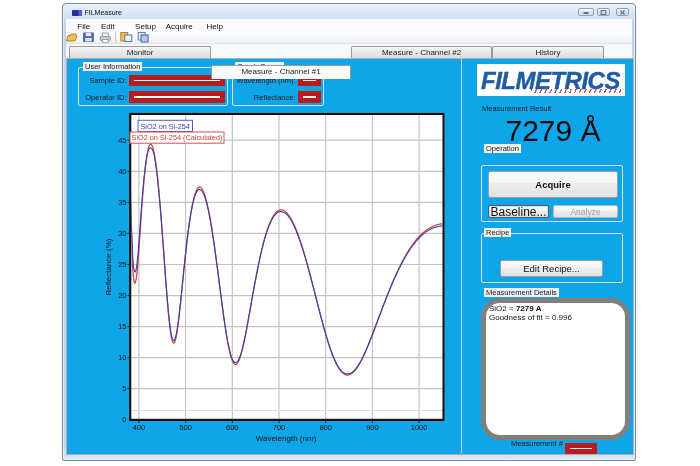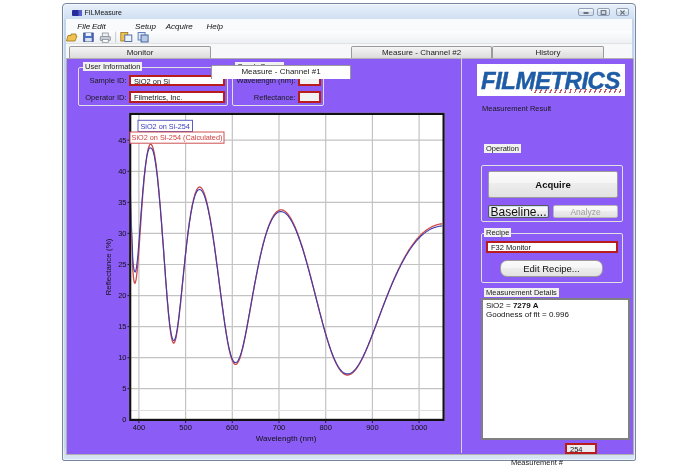--- a/index.html
+++ b/index.html
@@ -6,29 +6,29 @@
   background:linear-gradient(#e9f1fb,#cfdff2 15px,#c2d5ec 16px,#c6d7ec 97%,#dae6f3);
   border:1px solid #77889e; border-radius:4px 4px 2px 2px;
   box-shadow: inset 0 0 0 1px rgba(255,255,255,.5); }
 #title { position:absolute; left:21.5px; top:4.5px; font-size:7px; color:#111; }
 #apicon { position:absolute; left:9px; top:5.5px; width:10px; height:6.5px; background:#272c9c; border-radius:1px; box-shadow: inset -3.5px 0 0 #5a5ecd; }
 .wbtn { position:absolute; top:3.5px; height:8.5px; border:1px solid #8fa0b8; border-radius:2px;
   background:linear-gradient(#fbfdfe,#dde6f0 45%,#cdd9e8 45%,#dbe4ef); }
 
 #body { position:absolute; left:3px; top:15px; width:566px; height:436px; background:#f0f0f0; }
 #menubar { position:absolute; left:0; top:0; width:566px; height:12px; background:#f9fafb; font-size:8px; color:#111; }
-#menubar span { position:absolute; top:2.5px;font-style:italic; }
+#menubar span { position:absolute; top:2.5px; }
 #toolbar { position:absolute; left:0; top:12px; width:566px; height:13px; background:linear-gradient(#fcfdfe,#eef1f4); border-bottom:1px solid #e2e2e2; }
 #tabrow { position:absolute; left:0; top:25px; width:566px; height:13.5px; background:#f7f8f9; }
 .tab { position:absolute; top:1.5px; height:12px; background:linear-gradient(#f5f5f5,#dcdcdc); border:1px solid #9a9a9a; border-bottom:none; border-radius:2px 2px 0 0; font-size:8px; color:#222; text-align:center; line-height:12px; }
 .tab.active { top:0.5px; height:14px; background:#fff; z-index:3; line-height:12.5px; }
-#page { position:absolute; left:0; top:38.5px; width:568px; height:397px; background:#8b5cf6; outline:1px solid #b0b0b0; outline-offset:-1px; }
+#page { position:absolute; left:0; top:38.5px; width:568px; height:397px; background:#0ea5e9; outline:1px solid #b0b0b0; outline-offset:-1px; }
 .lbl { position:absolute; font-size:7.5px; color:#1a1a1a; white-space:nowrap; z-index:2; }
 .rlbl { position:absolute; font-size:7.5px; color:#1a1a1a; white-space:nowrap; text-align:right; }
-.tbox { position:absolute; background:#fff; border:2px solid #b91c1c; font-size:7.5px; color:#111; padding-left:3px; white-space:nowrap; overflow:hidden; }
+.tbox { position:absolute; background:#fff; border:5px solid #b91c1c; font-size:7.5px; color:#111; padding-left:3px; white-space:nowrap; overflow:hidden; }
 .gbox { position:absolute; border:1px solid #e0e0e0; border-radius:2px; }
 .btn { position:absolute; background:linear-gradient(#fbfbfb,#f5f5f5 45%,#ededed 45%,#e2e2e2); border:1px solid #9c9c9c; border-radius:2px; text-align:center; color:#111; }
 #divider { position:absolute; left:395px; top:0px; width:1px; height:395px; background:#d4d4d4; }
 svg text.tick { font-family:"Liberation Sans",sans-serif; font-size:7.5px; fill:#111; }
 svg text.axis { font-family:"Liberation Sans",sans-serif; font-size:8px; fill:#111; }
 svg text.leg { font-family:"Liberation Sans",sans-serif; font-size:7.3px; }
 #logo { position:absolute; left:411px; top:6px; width:148px; height:32px; background:#fff; }
 #logotext { position:absolute; left:4px; top:2px; font-size:26px; font-weight:bold; font-style:italic; color:#1e5ca6; letter-spacing:-0.5px; -webkit-text-stroke:0.45px #1e5ca6; transform:scale(0.92,0.95); transform-origin:0 0; white-space:nowrap; }
 #hatch { position:absolute; left:54px; top:25.5px; width:90px; height:4px;
   background:repeating-linear-gradient(115deg,#c4565e 0 1.3px,rgba(0,0,0,0) 1.3px 4.5px); }
@@ -49,21 +49,21 @@
       </svg>
     </div>
   <div class="wbtn" style="left:552.5px;width:13px;">
       <svg width="11" height="7" style="position:absolute;left:0;top:0;">
         <path d="M3.4,1.5 L7.6,5.5 M7.6,1.5 L3.4,5.5" stroke="#66727f" stroke-width="1.1"></path>
       </svg>
     </div>
   <div id="body">
     <div id="menubar">
       <span style="left:11.3px;">File</span>
-        <span style="left:26px;">Edit</span>
+        <span style="left:35px;">Edit</span>
         <span style="left:69.1px;">Setup</span>
         <span style="left:99.7px;">Acquire</span>
         <span style="left:140.5px;">Help</span>
     </div>
     <div id="toolbar">
       <svg width="100" height="13" style="position:absolute;left:0;top:0;">
         <g transform="translate(0.5,1)">
           <path d="M0,9 L1.5,3.5 L4.5,3.5 L4.5,2 L9.5,2 L9.5,4 L10.5,4 L8.5,9 Z" fill="#f0c050" stroke="#9a7818" stroke-width="0.8"></path>
         </g>
         <g transform="translate(17.7,1)">
@@ -178,32 +178,32 @@
           <rect x="130" y="131.5" width="94" height="11.2" fill="#fff" stroke="#cf5050" stroke-width="1"></rect>
           <text x="177" y="139.7" text-anchor="middle" class="leg" fill="#d04040">SiO2 on Si-254 (Calculated)</text>
         </g>
       </svg>
 
       <div id="logo">
           <div id="logotext">FILMETRICS</div>
           <div id="hatch"></div>
         </div>
       <div class="lbl" style="left:416px;top:46.5px;">Measurement Result</div>
+      <div id="bigresult">7279 Å</div>
 
       <div class="gbox" style="left:415px;top:107px;width:142px;height:57.5px;"></div>
       <div class="lbl" style="left:418px;top:86px;background:#f1f1f1;padding:0 2px;">Operation</div>
       <div class="btn" style="left:422px;top:113.5px;width:130px;height:27px;font-size:9.5px;font-weight:bold;line-height:26px;">Acquire</div>
       <div class="btn" style="left:422px;top:147px;width:61px;height:13.5px;font-size:12px;line-height:12px;border-color:#5a5a5a;box-shadow:inset 0 0 0 1px #cfe0ef;">Baseline...</div>
       <div class="btn" style="left:487px;top:147px;width:65px;height:13.5px;font-size:8.5px;line-height:12px;color:#9d9d9d;border-color:#b8b8b8;">Analyze</div>
 
       <div class="gbox" style="left:415px;top:175.5px;width:142px;height:49.5px;"></div>
       <div class="lbl" style="left:418px;top:170px;background:#f1f1f1;padding:0 2px;">Recipe</div>
-      <div class="tbox" style="left:420px;top:183px;width:132px;height:12.5px;line-height:10.5px;">F32 Monitor</div>
-      <div class="btn" style="left:434px;top:202.5px;width:103px;height:17px;font-size:9.5px;line-height:16px;border-radius:7px;">Edit Recipe...</div>
+      <div class="btn" style="left:434px;top:202.5px;width:103px;height:17px;font-size:9.5px;line-height:16px;">Edit Recipe...</div>
 
       <div class="lbl" style="left:418px;top:230px;background:#f1f1f1;padding:0 2px;">Measurement Details</div>
-      <div class="tbox" style="left:415px;top:240px;width:149px;height:142px;border-color:#808080;font-size:8px;line-height:9.5px;padding-top:1px;">SiO2 = <b>7279 A</b><br>Goodness of fit = 0.996</div>
-
-      <div class="rlbl" style="left:397px;top:400px;width:100px;">Measurement #</div>
+      <div class="tbox" style="left:415px;top:240px;width:149px;height:142px;border-color:#808080;font-size:8px;line-height:9.5px;padding-top:1px;border-radius:19px;">SiO2 = <b>7279 A</b><br>Goodness of fit = 0.996</div>
+
+      <div class="rlbl" style="left:397px;top:381px;width:100px;">Measurement #</div>
       <div class="tbox" style="left:499px;top:385px;width:32px;height:11px;background:#ececec;line-height:9px;">254</div>
     </div>
   </div>
 </div>
 
 </body></html>

